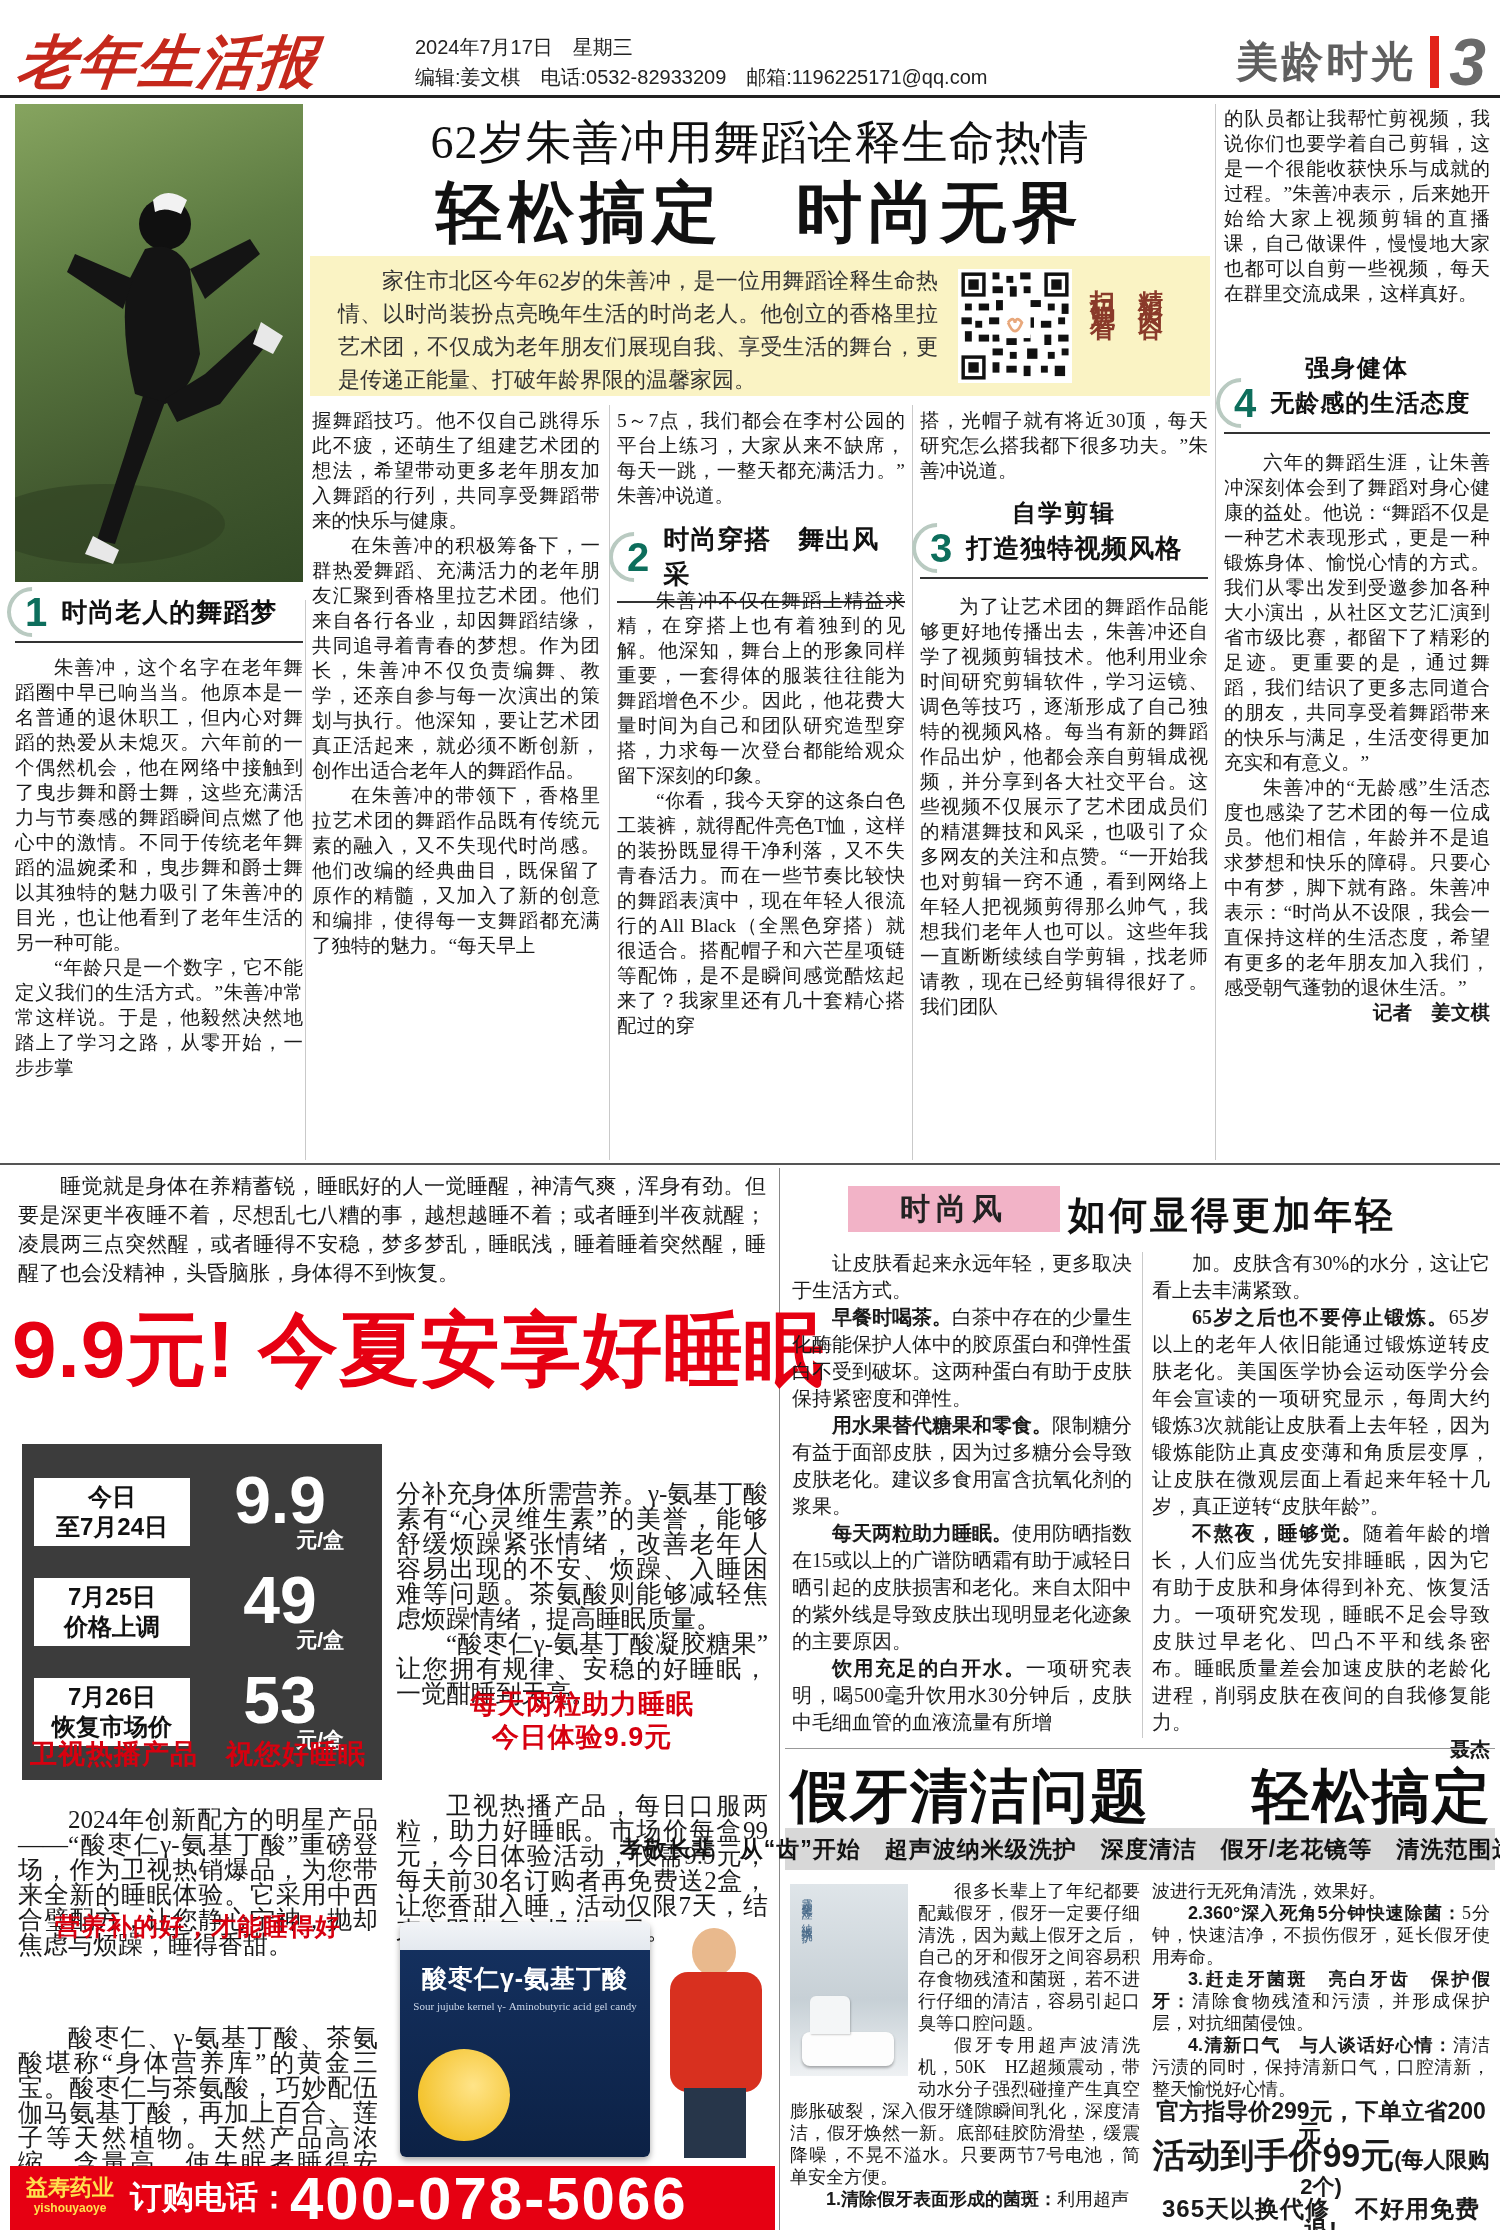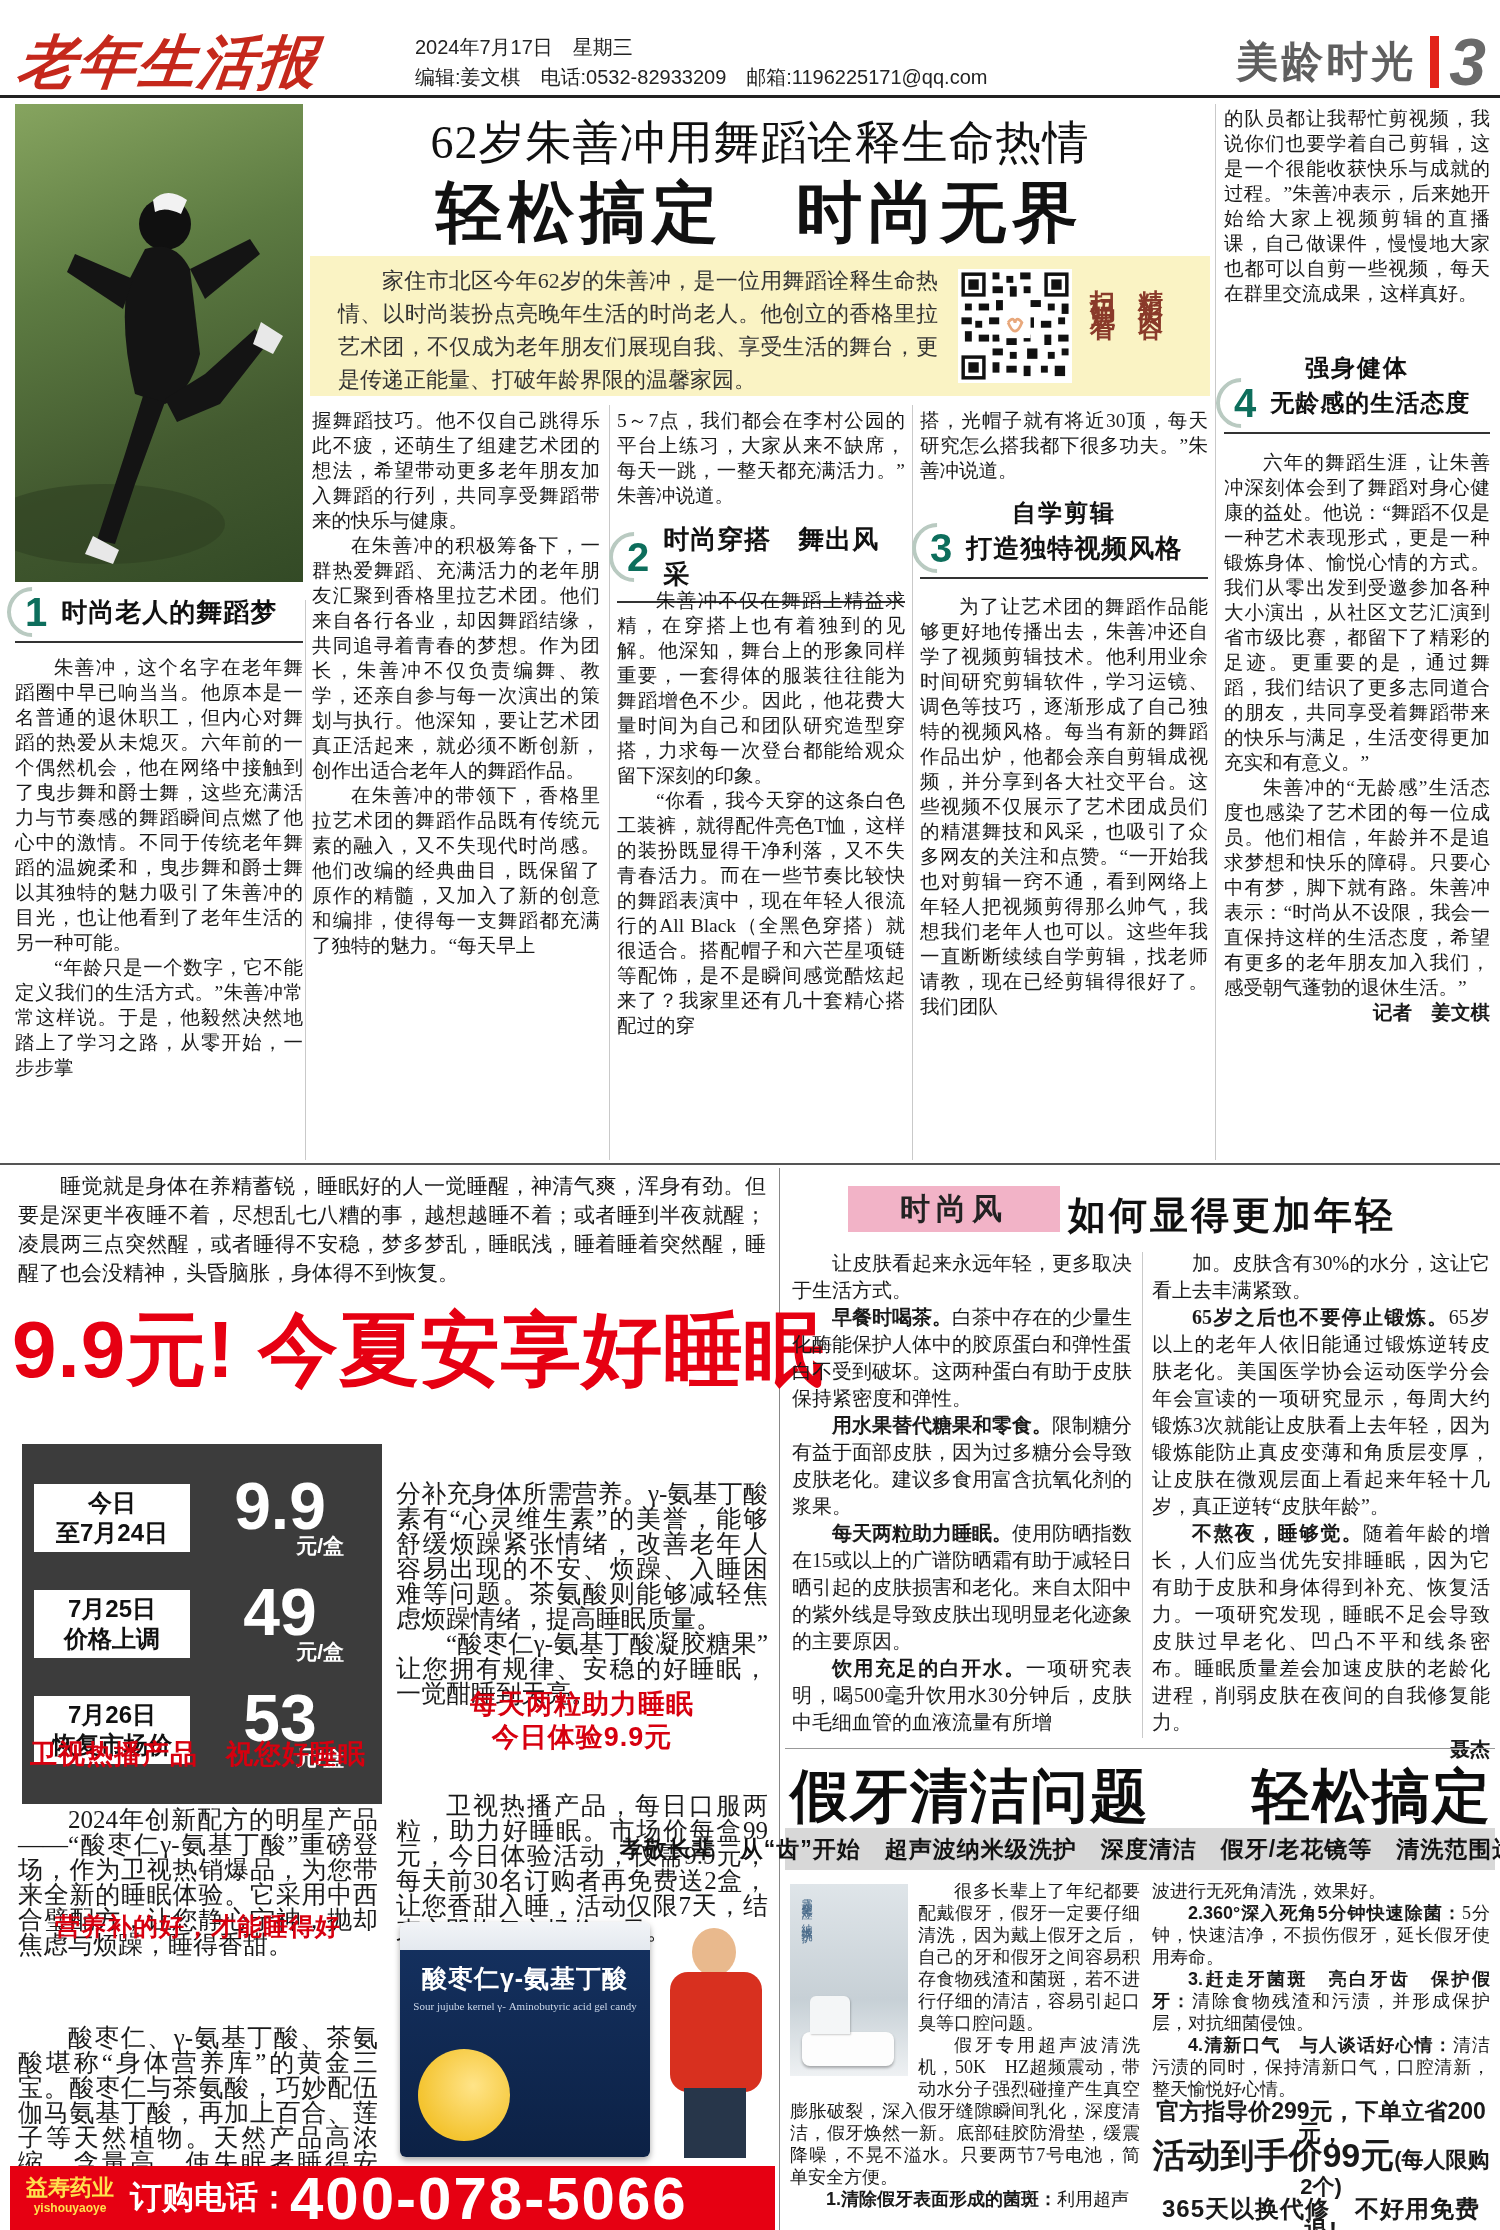--- a/index.html
+++ b/index.html
@@ -38,21 +38,21 @@
        transform:translateY(-50%) rotate(45deg);}
   .byline{text-align:right;font-weight:bold;}
   
   .photo{background:linear-gradient(160deg,#86a45f 0%,#5d7b42 35%,#42592f 70%,#334a26 100%);}
   
   .kaitext{font-size:21px;line-height:29px;text-align:justify;}
   .kaitext p{margin:0;text-indent:2em;}
   .adheadline{font-family:"Liberation Sans",sans-serif;font-weight:900;color:#e60012;font-size:80px;
               letter-spacing:1px;white-space:nowrap;}
   .pricetable{background:#3c3c3c;padding:10px 8px;}
-  .prow{display:flex;align-items:center;margin:22px 4px;}
+  .prow{display:flex;align-items:center;margin:16px 4px;}
   .plabel{width:156px;height:68px;background:#fff;color:#111;font-family:"Liberation Sans",sans-serif;
           font-weight:bold;font-size:24px;display:flex;align-items:center;justify-content:center;
           text-align:center;white-space:pre-line;line-height:30px;}
   .pval{flex:1;text-align:center;color:#fff;font-family:"Liberation Sans",sans-serif;font-weight:900;}
   .pnum{font-size:66px;line-height:60px;}
   .punit{font-size:21px;display:block;text-align:right;padding-right:26px;margin-top:-4px;font-weight:bold;}
   .redsub{color:#d7000f;font-family:"Liberation Sans",sans-serif;font-weight:bold;font-size:27px;
           text-align:center;letter-spacing:1px;}
   .adtext{font-size:25px;line-height:25px;text-align:justify;margin-top:33px;}
   .adtext p{margin:0;text-indent:2em;}

